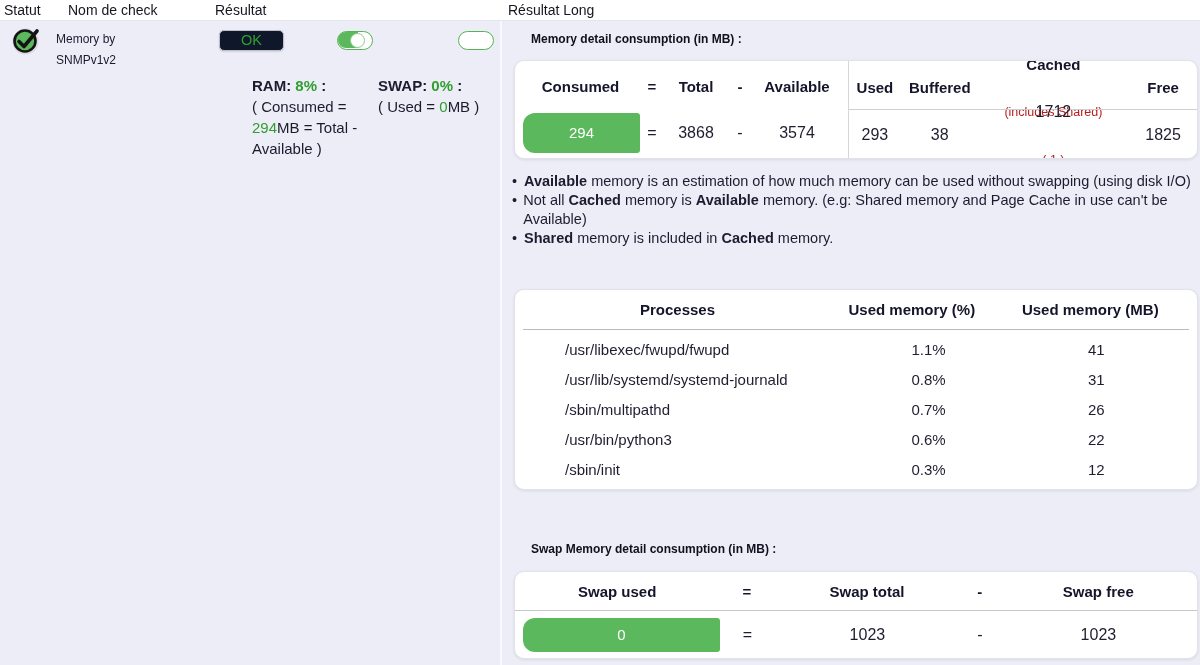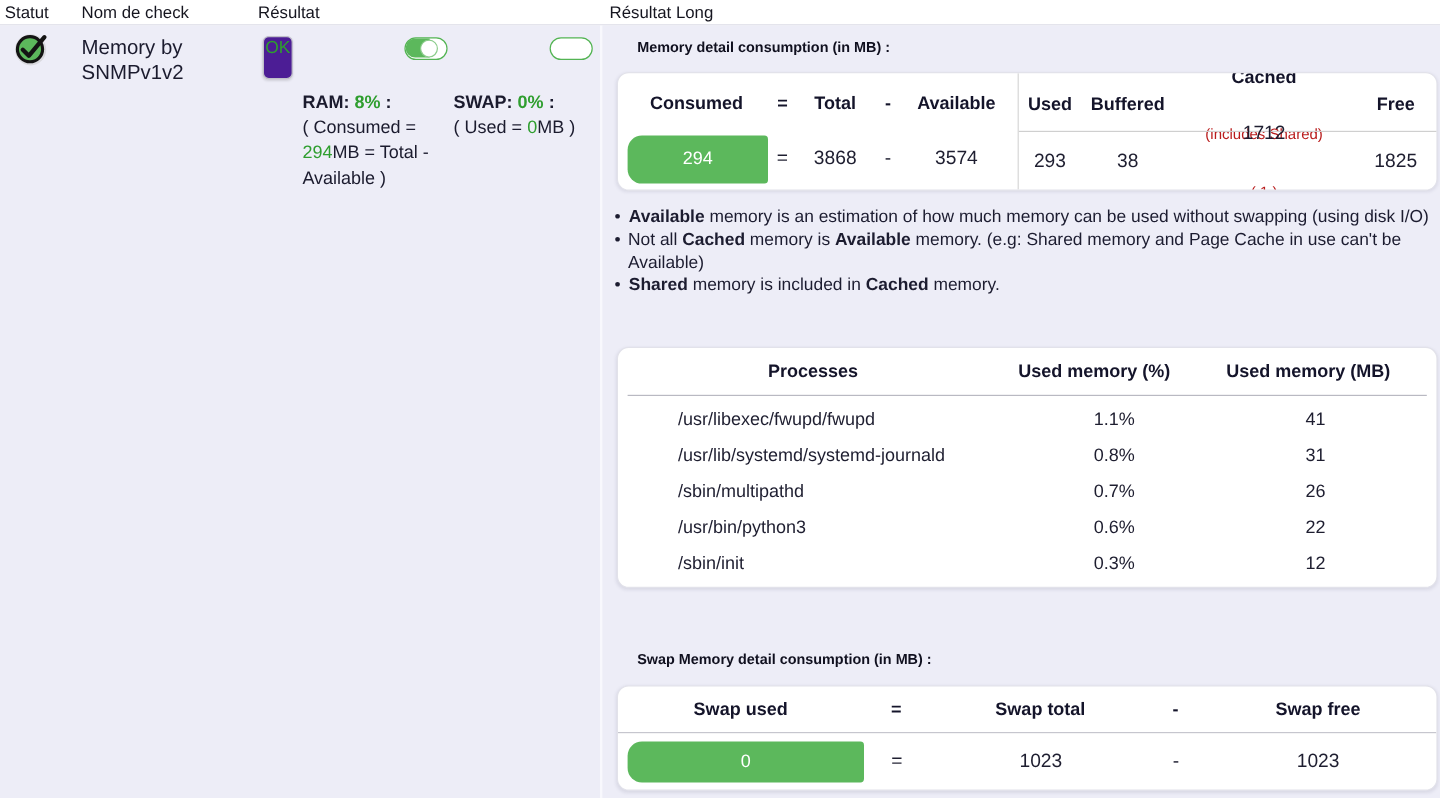--- a/index.html
+++ b/index.html
@@ -16,26 +16,26 @@
     background:#ffffff; border-bottom:1px solid #e4e4ec; z-index:5;
   }
   .top-header span { position:absolute; top:2px; font-size:14px; color:#15151f; white-space:nowrap; }
   .h-statut { left:4px; }
   .h-nom { left:68px; }
   .h-res { left:215px; }
   .h-long { left:508px; }
 
   
   .status-icon { position:absolute; left:11px; top:26px; width:30px; height:30px; }
-  .check-name { position:absolute; left:68px; top:29px; font-size:17px; line-height:21px; }
+  .check-name { position:absolute; left:56px; top:29px; font-size:12px; line-height:21px; }
 
   .ok-badge {
     position:absolute; left:219px; top:30px;
-    background:#4c1d95; border:1px solid #bfbfc9; border-radius:5px;
-    padding:0 1px; height:36px; line-height:19px;
+    background:#0f172a; border:1px solid #bfbfc9; border-radius:5px;
+    padding:0 21px; height:21px; line-height:19px;
     font-size:14.5px; color:#2f9e2f;
     box-shadow:0 1px 2px rgba(0,0,0,.12);
   }
   .gauge-group { position:absolute; top:48px;margin-top:29px; }
   .ram-group { left:252px; width:124px; }
   .swap-group { left:378px; width:120px; }
   .gauge-line { font-size:15px; font-weight:bold; color:#1b1b2e; white-space:nowrap; }
   .gauge-line .pct { color:#2f9e2f; }
   .gauge-note { font-size:15px; line-height:21px; margin-top:2px; color:#1b1b2e; }
   .gauge-note .gv { color:#2f9e2f; }

